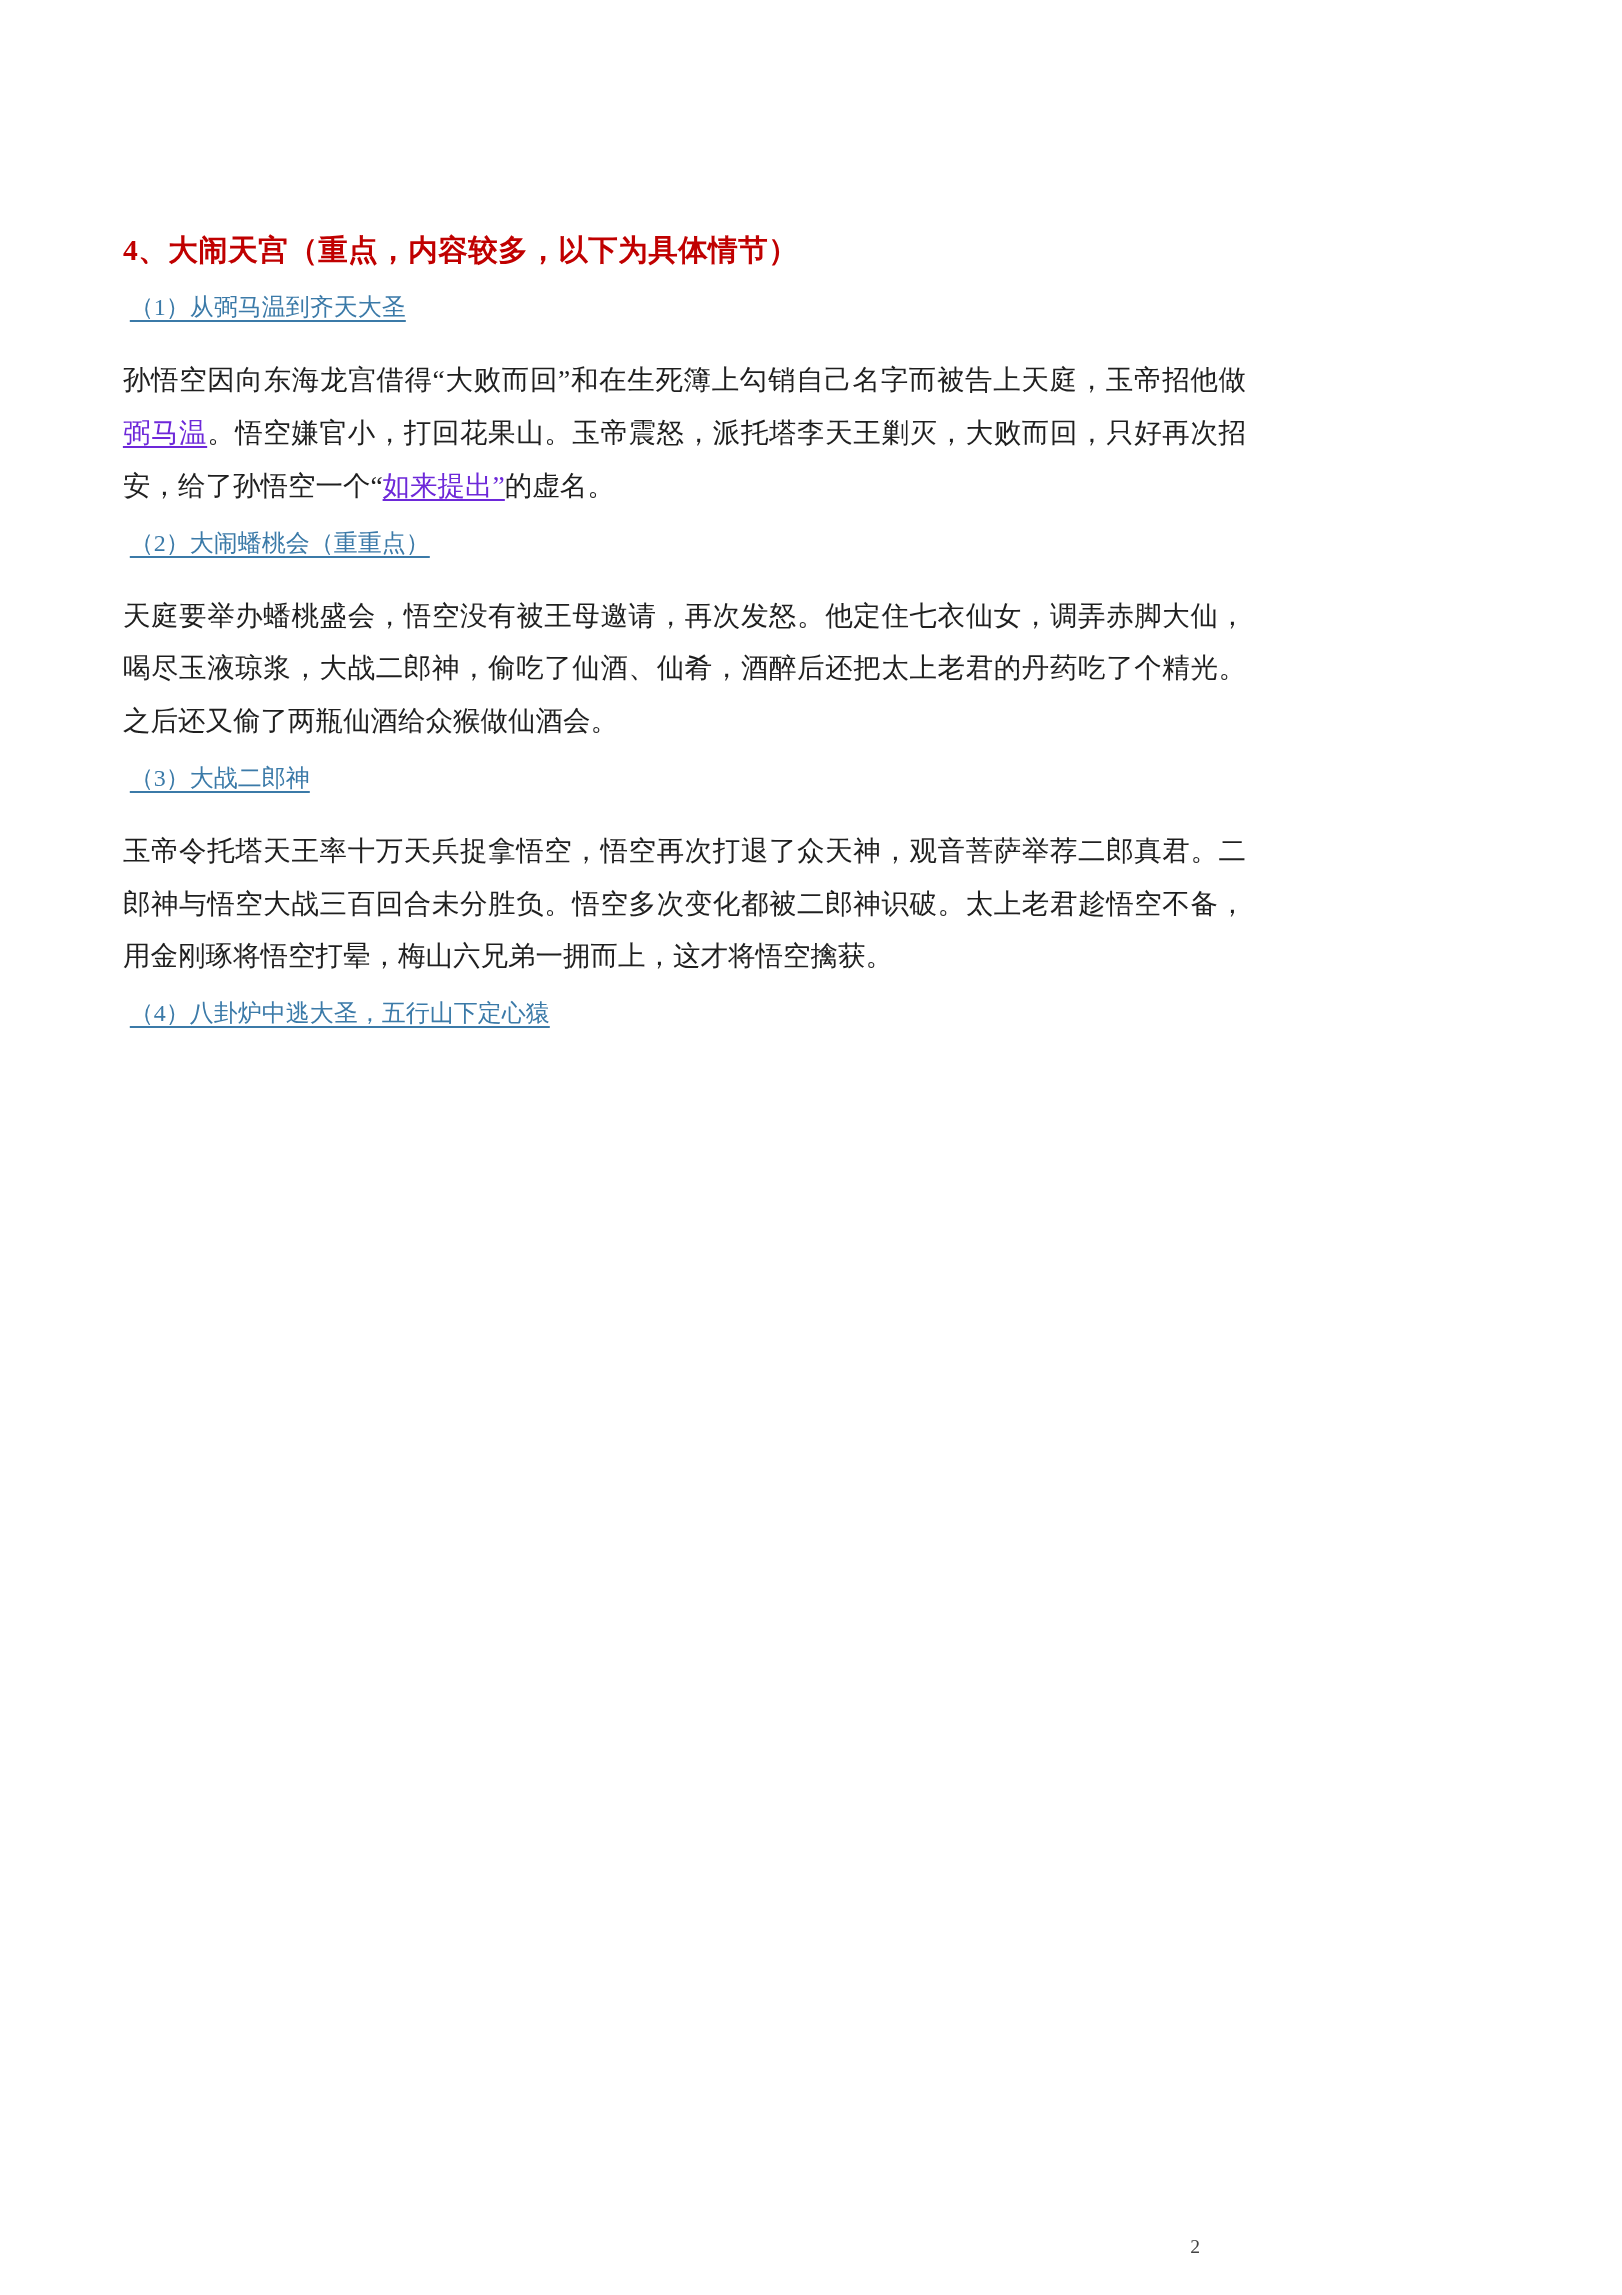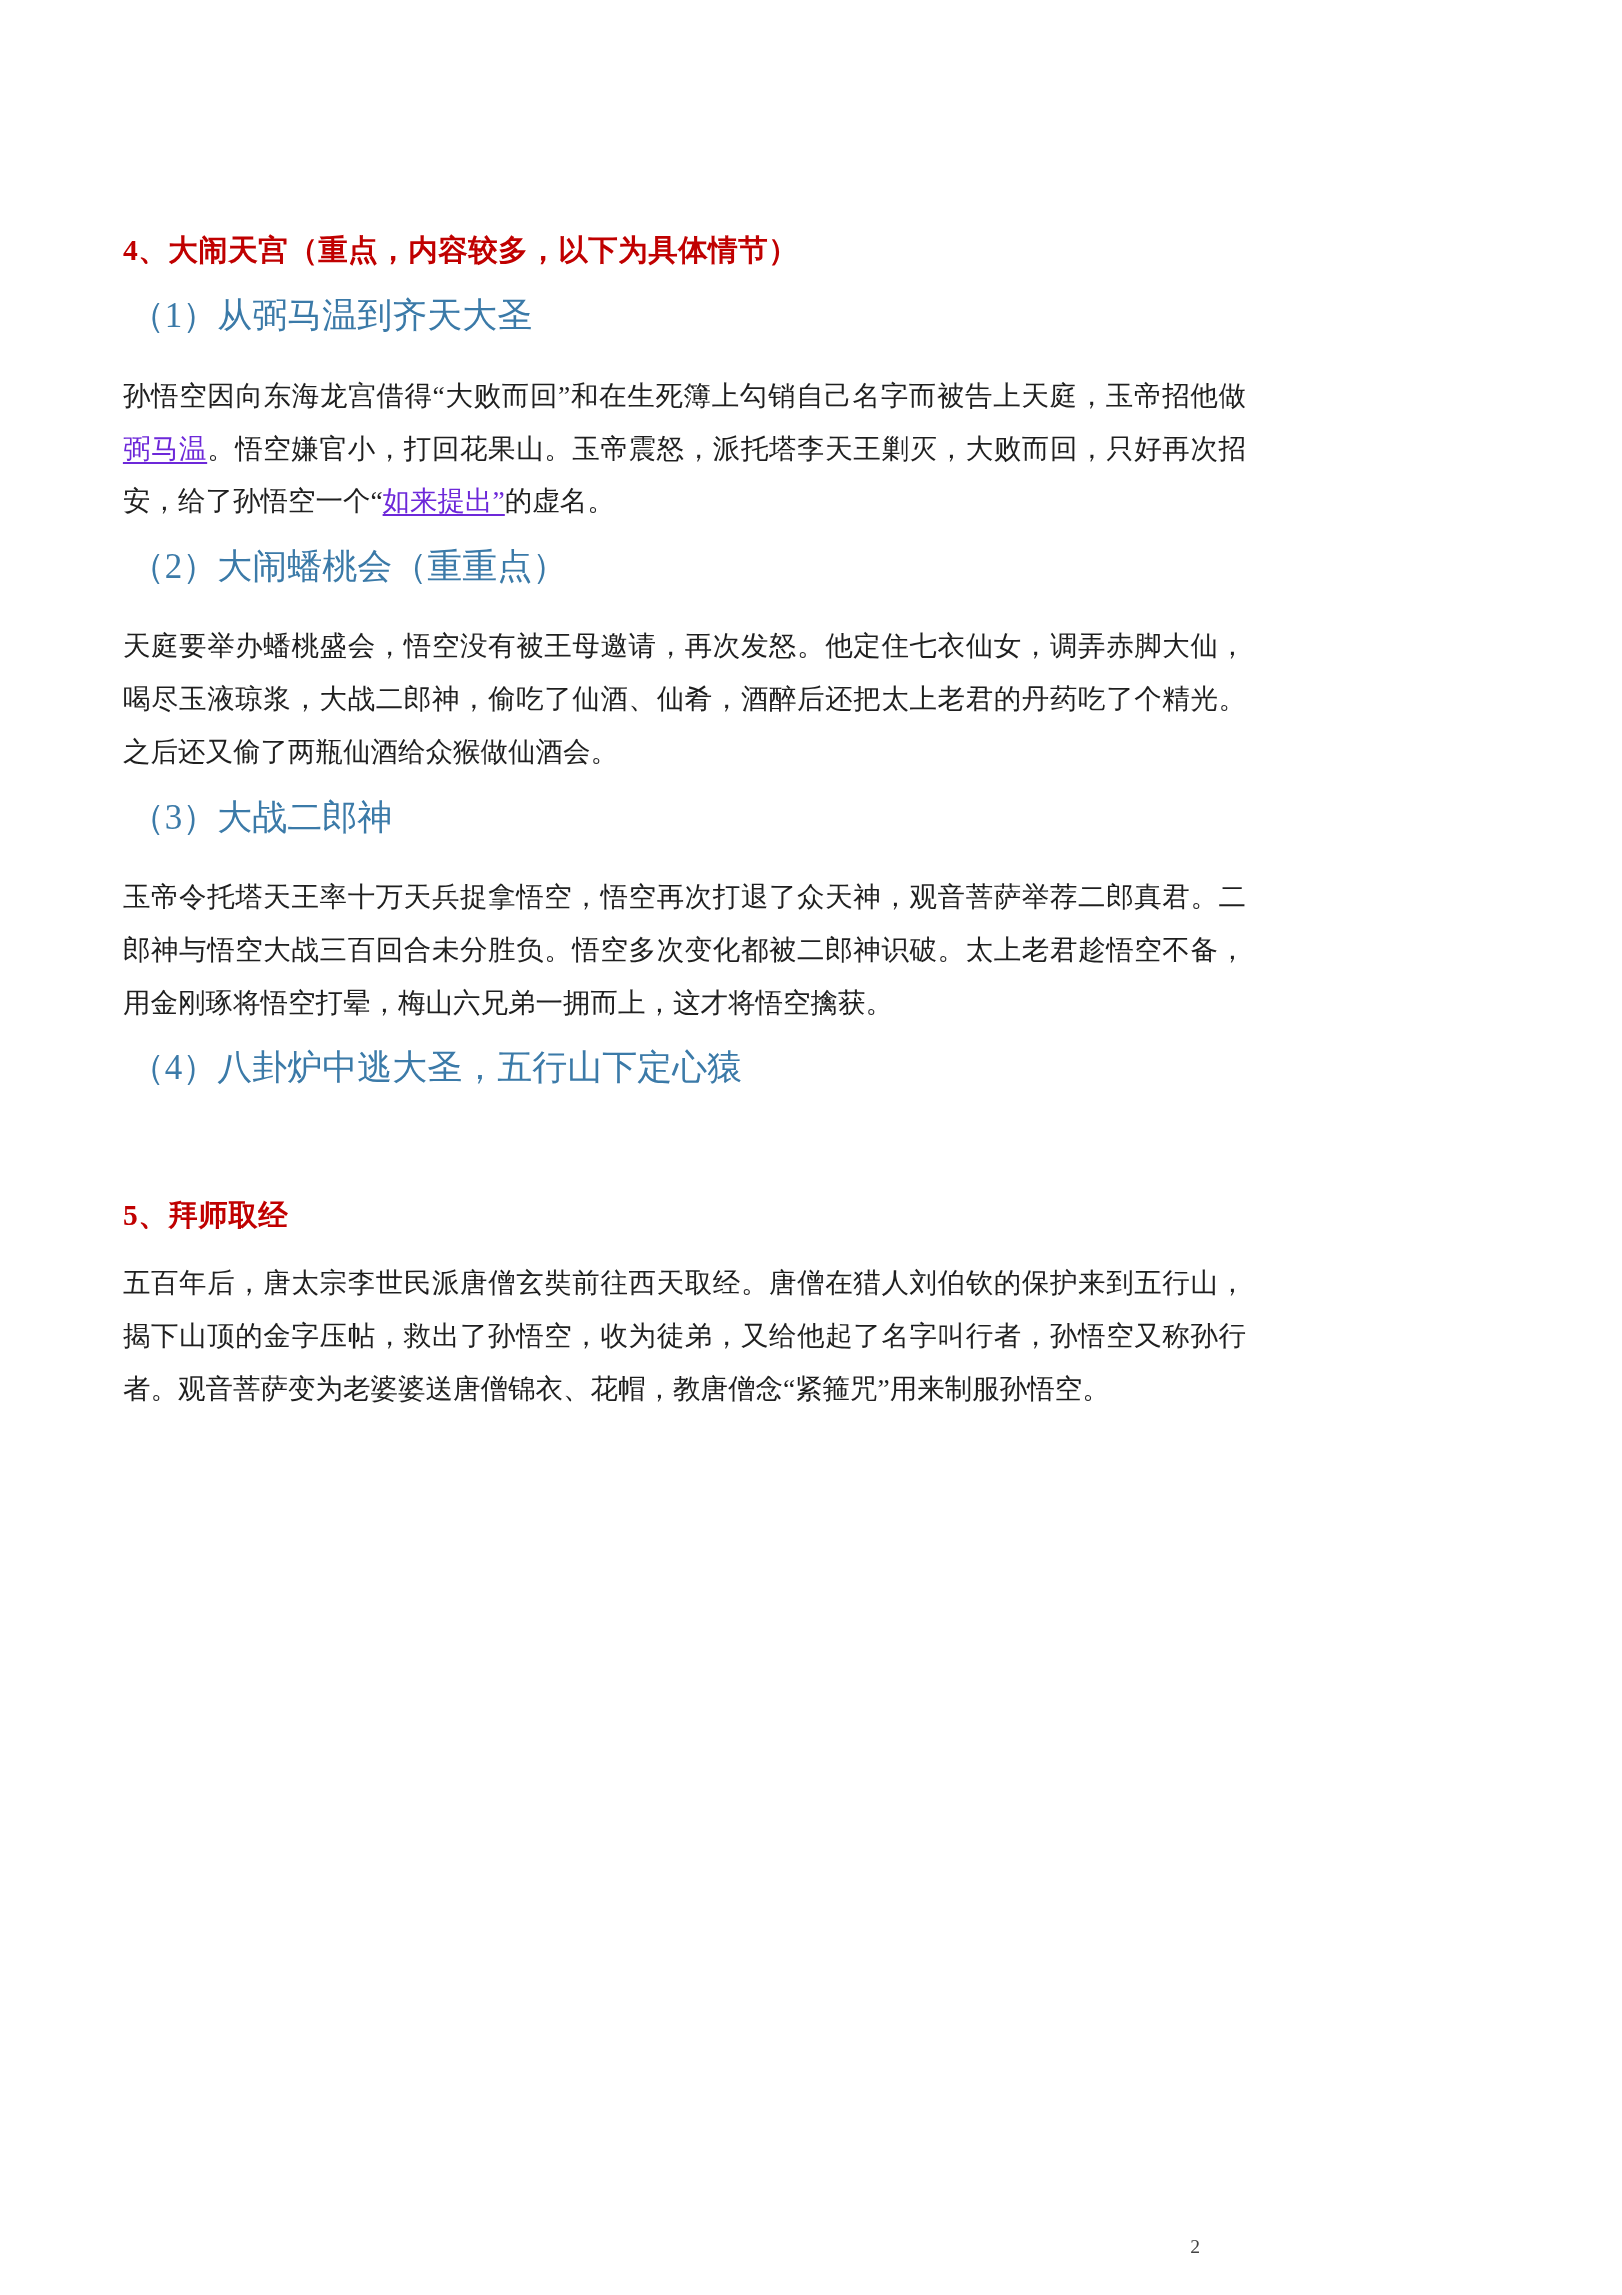--- a/index.html
+++ b/index.html
@@ -24,23 +24,24 @@
   .h-red {
     color: #c00000;
     font-weight: bold;
     font-size: 29.5px;
     line-height: 1.35;
     margin: 0 0 20.6px 4.9px;
     letter-spacing: 0.5px;
   }
   .h-blue {
     color: #3b7aa8;
-    font-size: 35px;
+    font-size: 24px;
     line-height: 1.4;
     margin: 0 0 16.7px 11.8px;
+    text-decoration: underline;
     text-underline-offset: 4.9px;
     text-decoration-thickness: 1.5px;
     display: inline-block;
   }
   .h-blue-wrap {
     margin: 0 0 12.8px 0;
   }
   p.body-text {
     font-size: 27.5px;
     line-height: 1.92;
@@ -114,22 +115,16 @@
       <span>玉帝令托塔天王率十万天兵捉拿悟空，悟空再次打退了众天神，观音菩萨举荐二郎真君。二郎神与悟空大战三百回合未分胜负。悟空多次变化都被二郎神识破。太上老君趁悟空不备，用金刚琢将悟空打晕，梅山六兄弟一拥而上，这才将悟空擒获。</span>
     </p>
 
     <div class="h-blue-wrap">
       <span class="h-blue">（4）八卦炉中逃大圣，五行山下定心猿</span>
     </div>
   </div>
 
   <div class="gap-large"></div>
 
-  <div>
-    <div class="section2-title">5、拜师取经</div>
-    <p class="body-text">
-      <span>五百年后，唐太宗李世民派唐僧玄奘前往西天取经。唐僧在猎人刘伯钦的保护来到五行山，揭下山顶的金字压帖，救出了孙悟空，收为徒弟，又给他起了名字叫行者，孙悟空又称孙行者。观音菩萨变为老婆婆送唐僧锦衣、花帽，教唐僧念“紧箍咒”用来制服孙悟空。</span>
-    </p>
-  </div>
 
   <div class="page-number">2</div>
 </div>
 
 
 </body></html>

